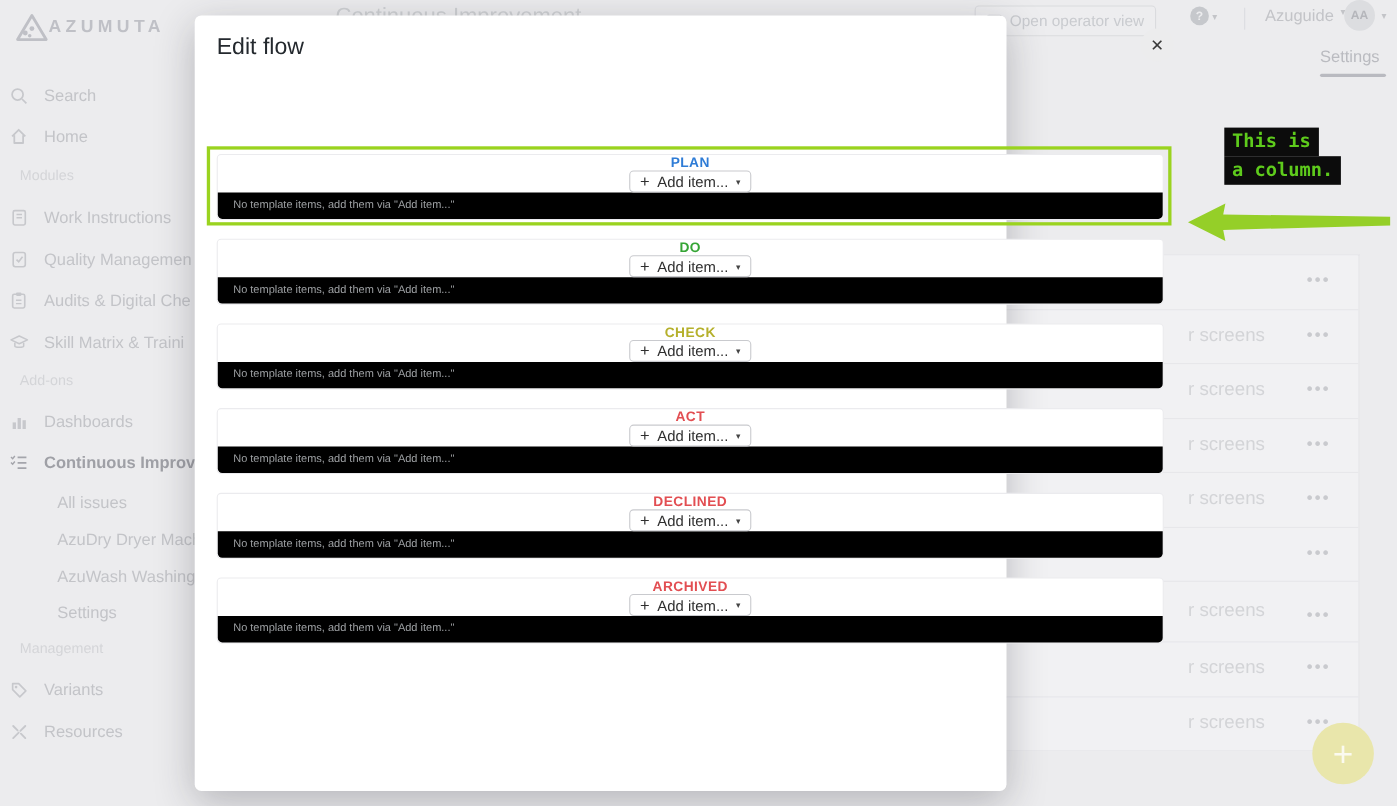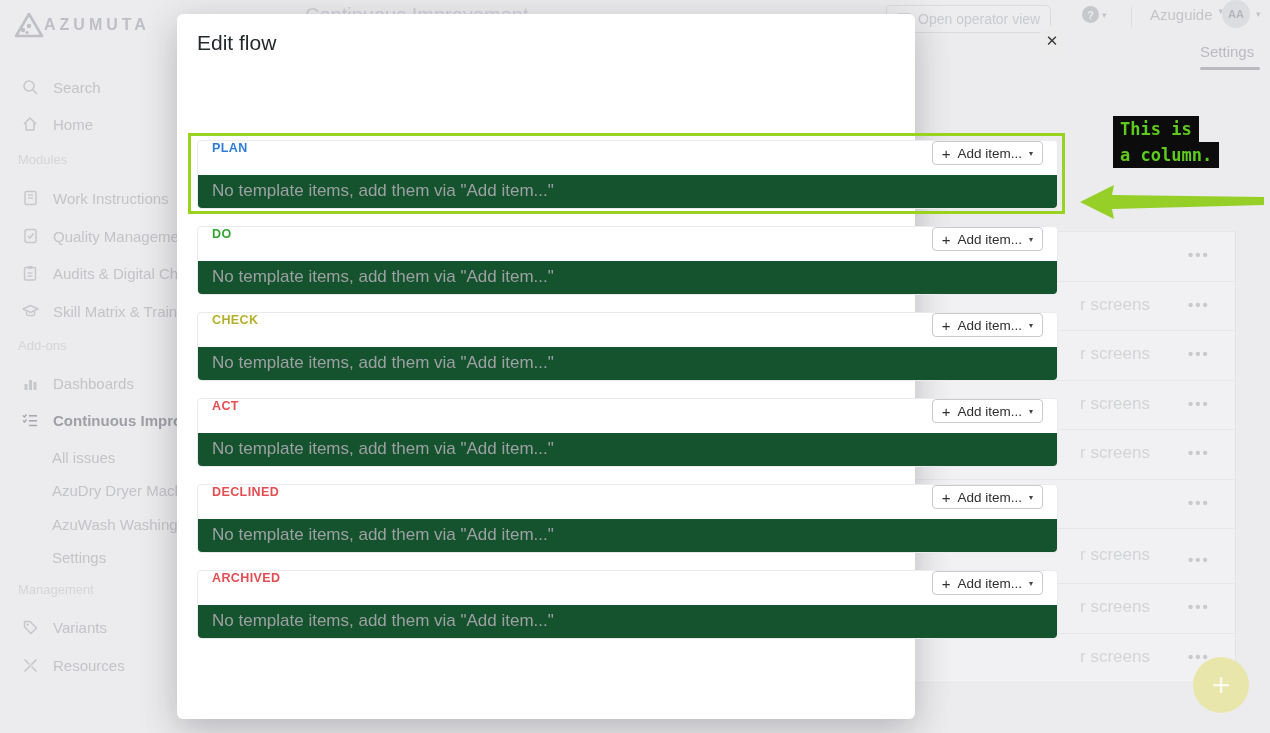--- a/index.html
+++ b/index.html
@@ -21,21 +21,21 @@
   .bg-avatar-wrap { position:absolute; left:1222px; top:0px; display:flex; align-items:center; gap:6px; }
   .bg-avatar { width:28px; height:28px; border-radius:50%; background:#dcdde0; color:#b5b6bb; font-size:11px; font-weight:bold;
     display:flex; align-items:center; justify-content:center; }
   .bg-settings-tab { position:absolute; left:1200px; top:43px; color:#babbc0; font-size:15px; }
   .bg-settings-underline { position:absolute; left:1200px; top:67px; width:60px; height:3px; background:#b9bac0; border-radius:2px; }
 
   
   .sidebar { position:absolute; left:0; top:0; width:260px; height:733px; background:#ececee; }
   .logo-row { position:absolute; left:14px; top:12px; display:flex; align-items:center; }
   .logo-text { color:#bfc0c6; font-size:16px; font-weight:bold; letter-spacing:4px; }
-  .side-item { position:absolute; left:0; height:22px; display:flex; align-items:center; gap:14px; padding-left:21px;
+  .side-item { position:absolute; left:0; height:22px; display:flex; align-items:center; gap:14px; padding-left:8px;
     color:#c3c4c8; font-size:15px; white-space:nowrap; }
   .side-item .sicon { width:18px; display:flex; justify-content:center; color:#c7c8cc; }
   .side-item.active { color:#9fa0a6; font-weight:bold; }
   .side-item.active .sicon { color:#a4a5ab; }
   .side-section { position:absolute; left:18px; color:#d4d5d8; font-size:13px; white-space:nowrap; }
   .side-sub { padding-left:52px; }
 
   
   .bg-card { position:absolute; left:600px; top:231px; width:636px; background:#f1f1f3; border-right:1px solid #e4e4e7; border-top:1px solid #e7e7ea; }
   .bg-row { height:49.5px; border-bottom:1px solid #e7e7ea; position:relative; }
@@ -51,27 +51,27 @@
   .modal-title { position:absolute; left:20px; top:17px; font-size:21px; color:#24292e; font-weight:500; }
   .modal-close { position:absolute; left:860px; top:12px; width:30px; height:30px; border-radius:50%; background:#ececed;
     display:flex; align-items:center; justify-content:center; font-size:15px; color:#3a3a3a; cursor:pointer; }
   .tabs { position:absolute; left:20px; top:50px; width:861px; display:flex; gap:34px; border-bottom:1px solid #e9eaec; }
   .tab { font-size:15px; color:#495057; padding-bottom:13px; border-bottom:3px solid transparent; margin-bottom:-1px; cursor:pointer; }
   .tab.active { color:#2160d3; font-weight:bold; border-bottom-color:#2563d2; }
   .modal-desc { position:absolute; left:20px; top:93px; font-size:14.5px; color:#6c757d; }
 
   .columns { position:absolute; left:20px; top:126px; width:861px; }
   .col-card { position:relative; border:1px solid #ebebee; border-radius:4px; margin-bottom:17px; background:#fff; }
-  .col-head { height:34px; display:flex; align-items:flex-start; justify-content:space-between; padding:0 14px; }
+  .col-head { height:34px; display:flex; align-items:center; justify-content:space-between; padding:0 14px;flex-direction:column; }
   .col-label { font-size:12.5px; font-weight:bold; letter-spacing:0.4px; }
   .add-btn { height:24px; display:flex; align-items:center; gap:7px; border:1px solid #c9cace; border-radius:4px;
     background:#fff; padding:0 9px; font-size:13.5px; color:#2f2f2f; cursor:pointer; font-family:"Liberation Sans", sans-serif; }
   .add-plus { font-size:15px; line-height:1; }
   .add-caret { font-size:8px; color:#444; }
-  .col-strip { background:#14532d; border-radius:0 0 4px 4px; padding:6px 14px 7px 14px; font-size:17px; color:#9da0a3; }
+  .col-strip { background:#000000; border-radius:0 0 4px 4px; padding:6px 14px 7px 14px; font-size:10px; color:#9da0a3; }
   .highlight-ring { position:absolute; left:-10px; right:-8px; top:-8px; bottom:-6px; border:3px solid #9ad31f; pointer-events:none; }
 
   .modal-footer { position:absolute; right:18px; bottom:16px; display:flex; gap:10px; }
   .btn-cancel { border:1px solid #cfd0d4; background:#fff; border-radius:4px; padding:7px 14px; font-size:14.5px; color:#2f2f2f;
     cursor:pointer; font-family:"Liberation Sans", sans-serif; }
   .btn-save { border:none; background:#2aa745; border-radius:4px; padding:7px 14px; font-size:14.5px; color:#fff;
     cursor:pointer; font-family:"Liberation Sans", sans-serif; }
 
   
   .callout { position:absolute; left:1113px; top:116px; z-index:20; font-family:"DejaVu Sans Mono", monospace;

